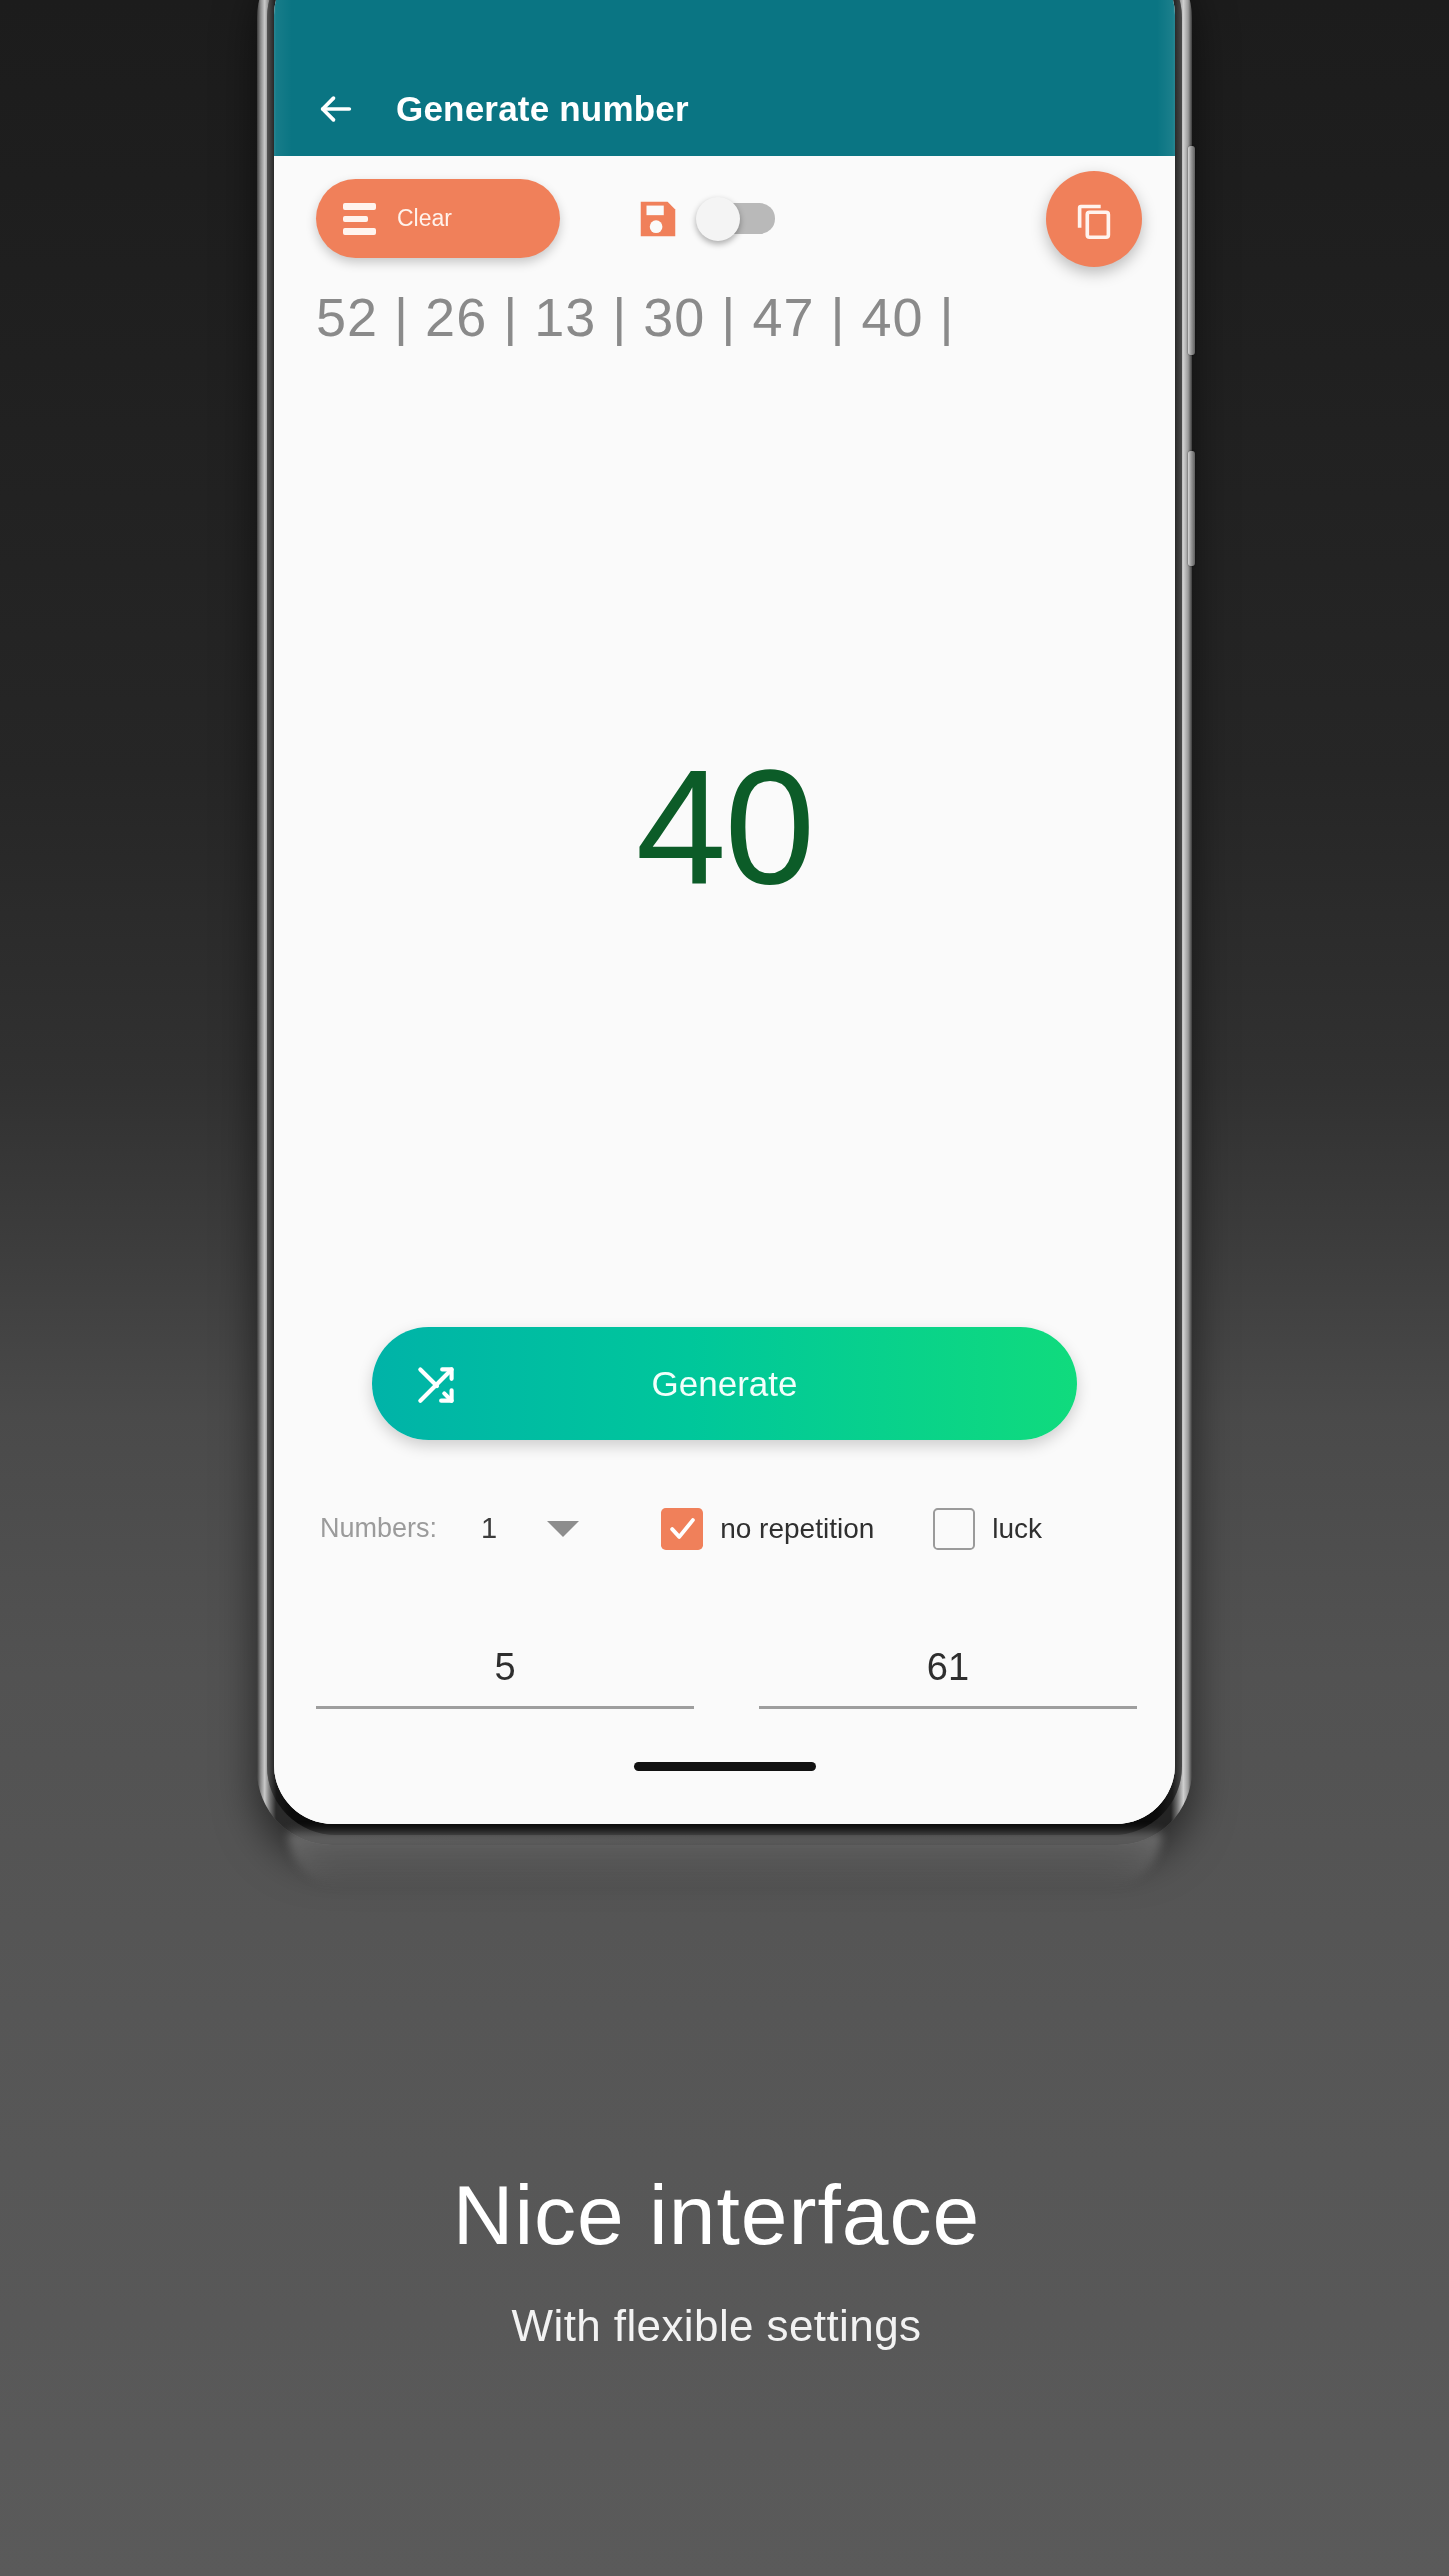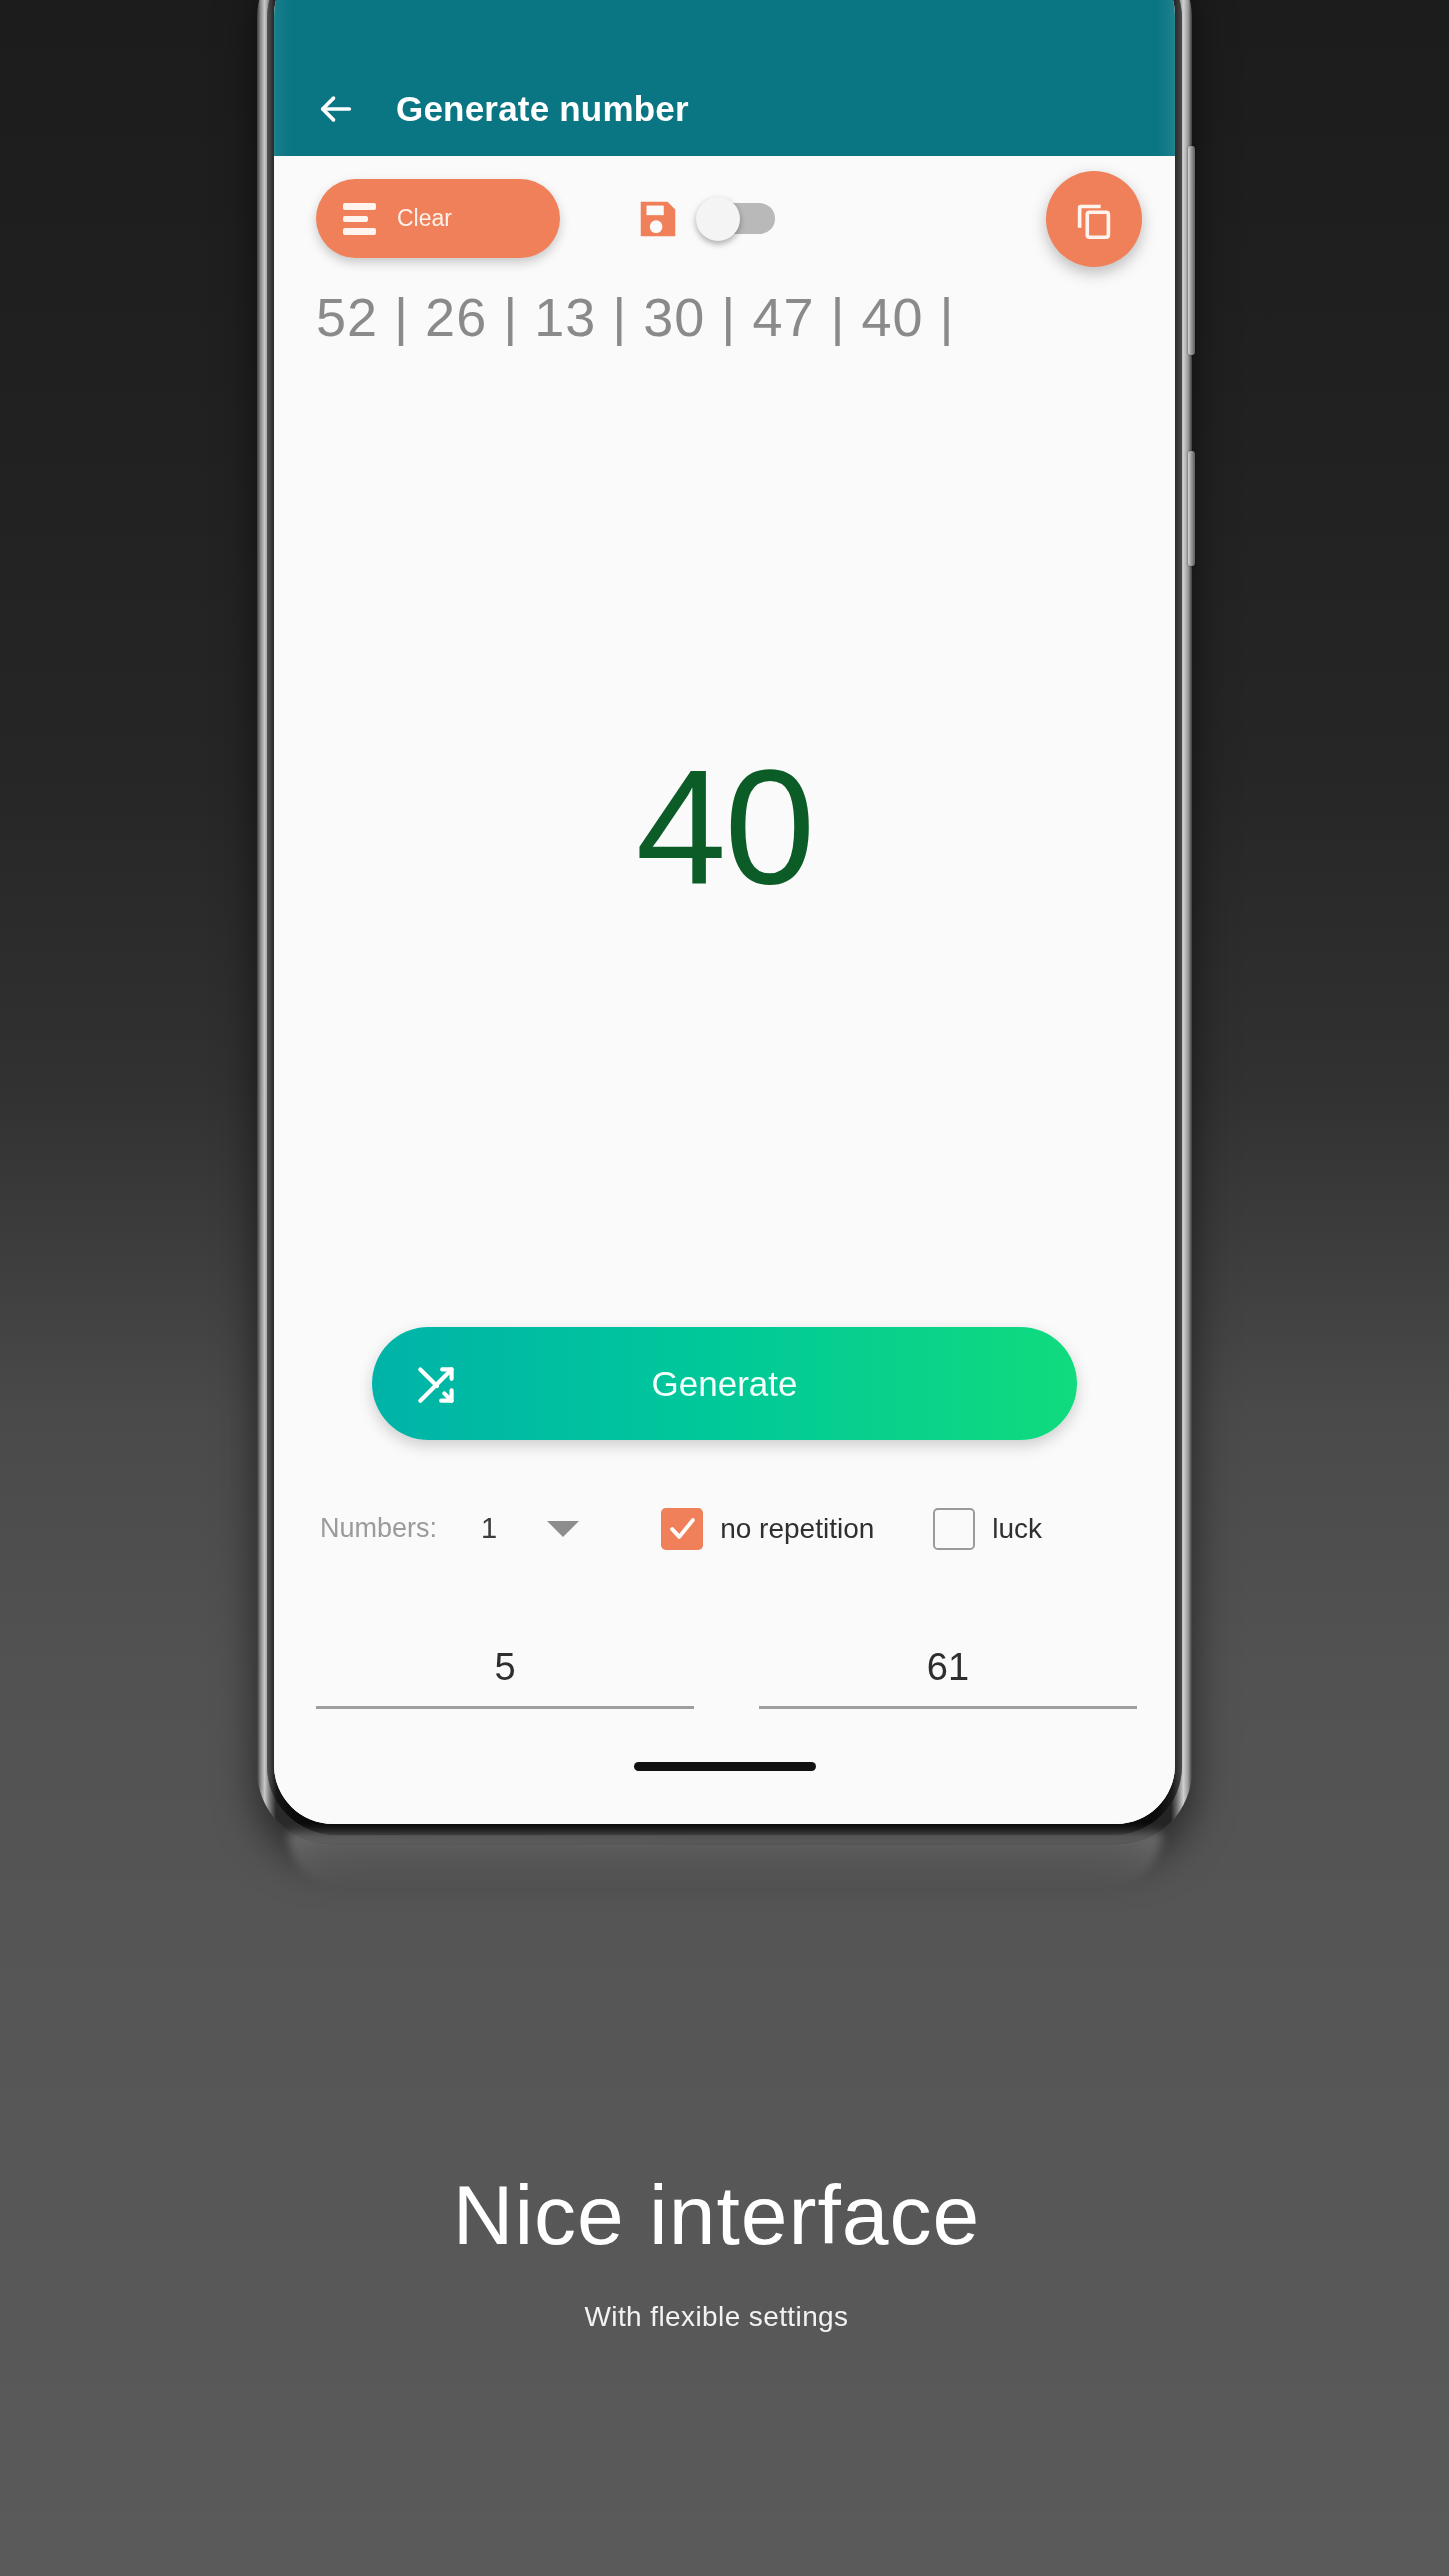--- a/index.html
+++ b/index.html
@@ -330,21 +330,21 @@
   }
   .promo-title {
     color: #ffffff;
     font-size: 84px;
     font-weight: 300;
     letter-spacing: 1px;
     line-height: 1.08;
   }
   .promo-sub {
     color: #f2f2f2;
-    font-size: 28px;
+    font-size: 44px;
     font-weight: 300;
     margin-top: 40px;
     letter-spacing: 0.4px;
   }
 </style>
 </head>
 <body>
 
 <div class="device">
   <div class="device-rim"></div>

